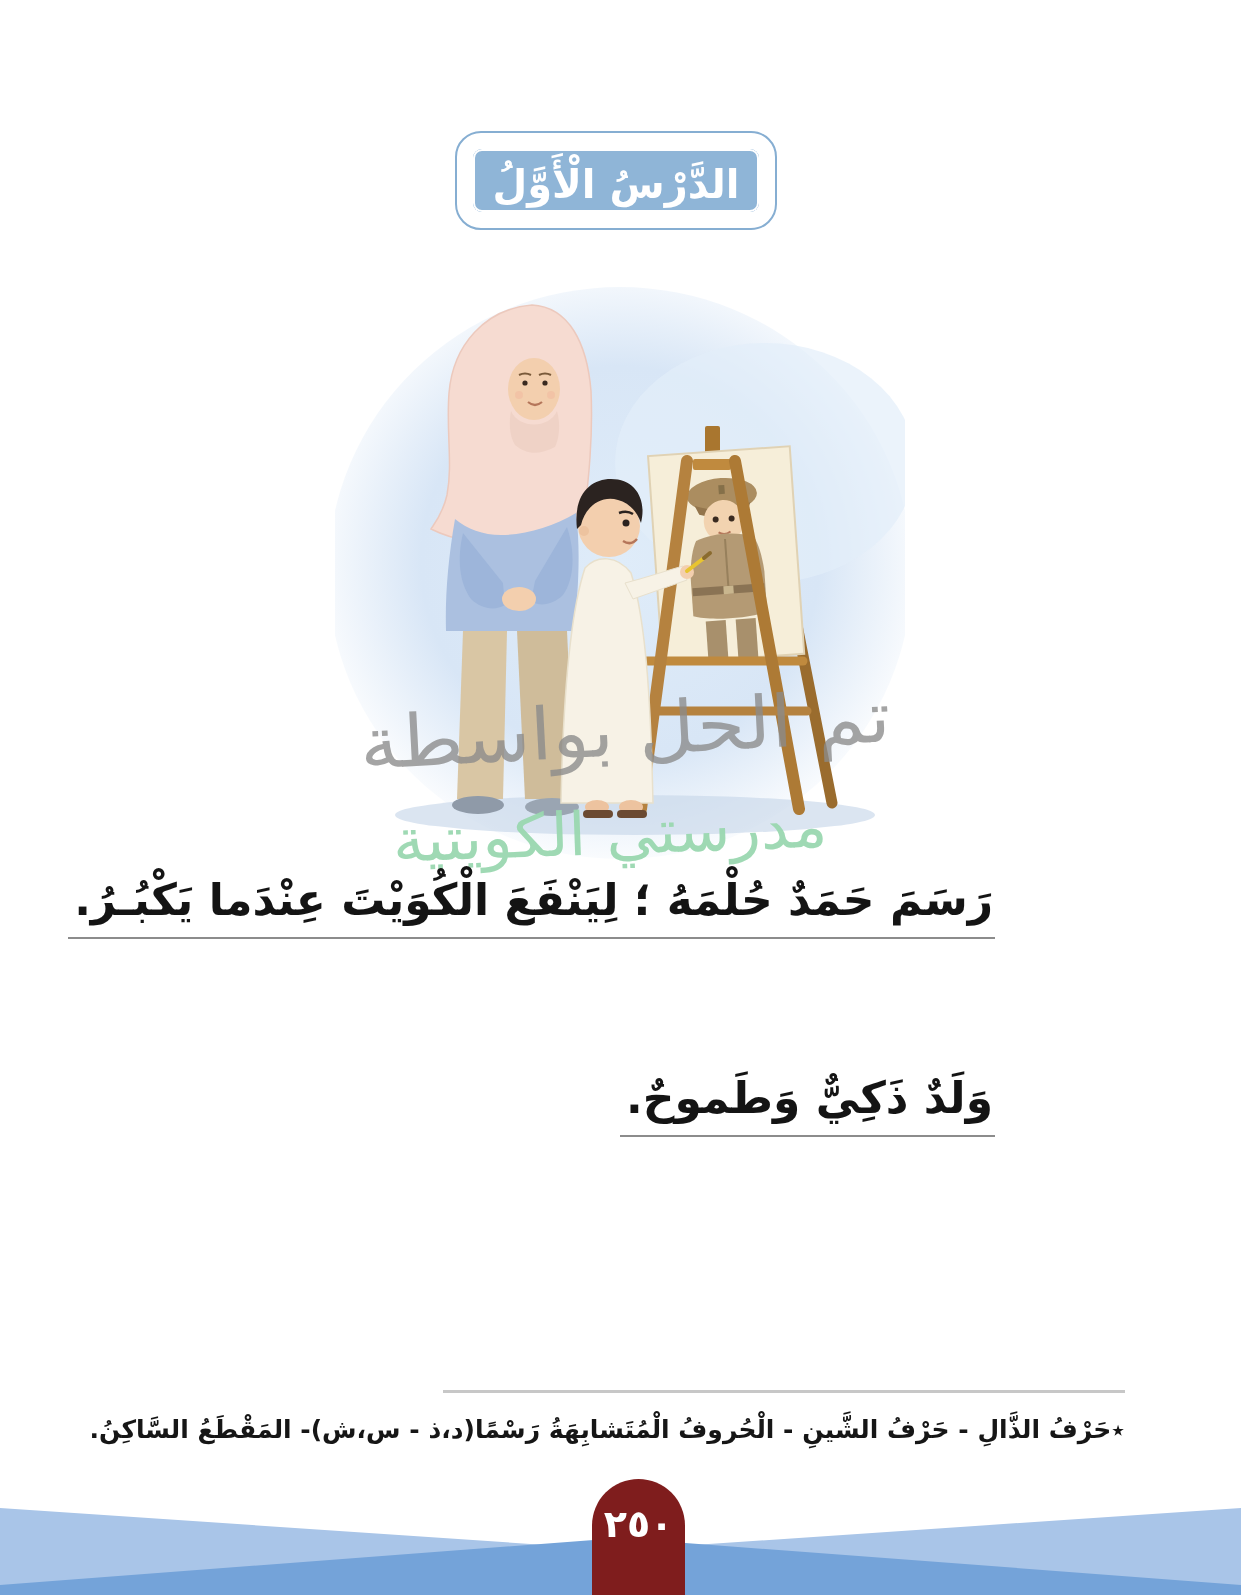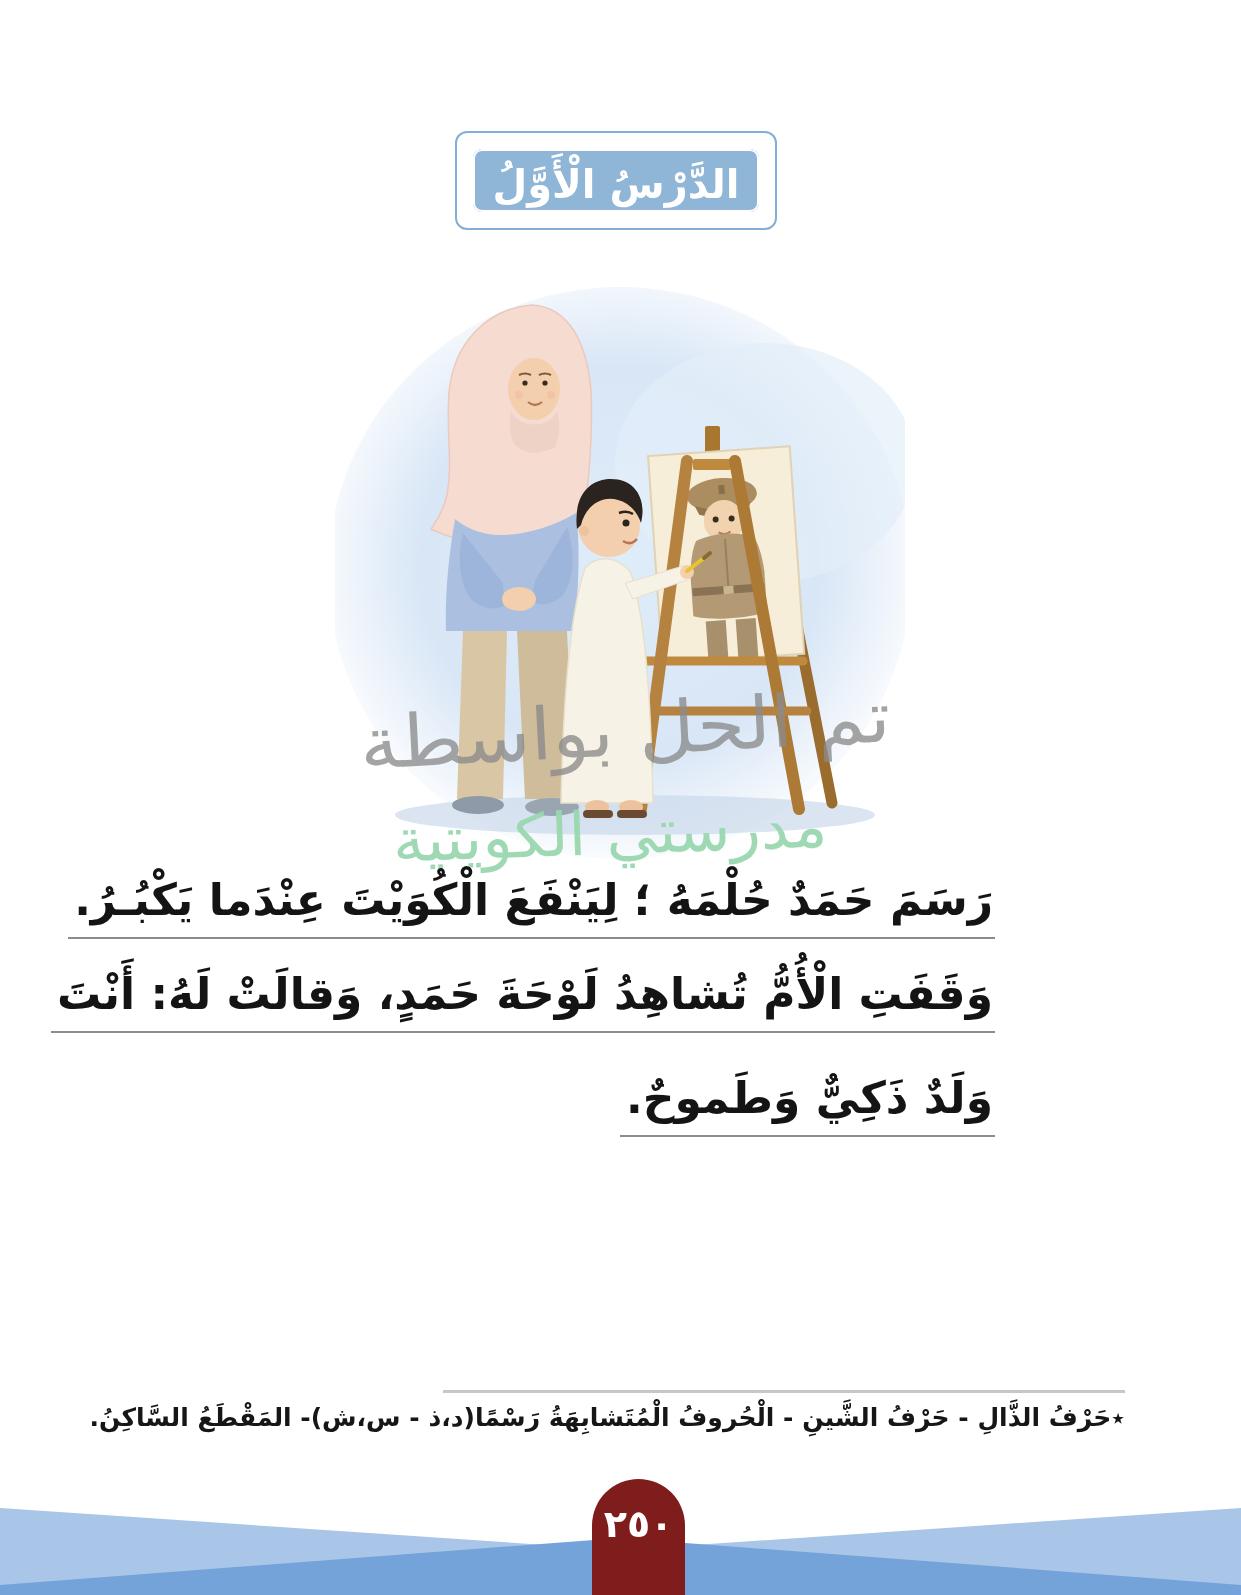--- a/index.html
+++ b/index.html
@@ -7,21 +7,21 @@
     position:relative;
     width:1241px;height:1595px;
     background:#ffffff;
     overflow:hidden;
     font-family:"DejaVu Sans",sans-serif;
     direction:rtl;
   }
   
   .badge{
     position:absolute;left:455px;top:131px;width:322px;height:99px;
-    border:2px solid #86aed2;border-radius:12px;
+    border:2px solid #86aed2;border-radius:26px;
     padding:16px;box-sizing:border-box;
     background:#ffffff;
   }
   .badge-inner{
     width:100%;height:100%;
     background:#8fb5d7;
     border-radius:9px;
     box-shadow:inset 0 0 0 2px #ffffff, inset 0 0 0 6px #8fb5d7;
     display:flex;align-items:center;justify-content:center;
   }
@@ -57,21 +57,21 @@
     padding:0 2px 9px 6px;
   }
   .l1{top:872px;}
   .l2{top:966px;}
   .l3{top:1070px;}
   .l4{top:1176px;}
   
   .footnote{
     position:absolute;top:1390px;right:116px;width:682px;z-index:6;
     border-top:3px solid #c7c7c7;
-    padding-top:10px;box-sizing:border-box;
+    padding-top:22px;box-sizing:border-box;
     direction:rtl;text-align:right;
     font-size:25px;font-weight:bold;color:#161616;
     white-space:nowrap;
   }
   
   .footer{position:absolute;left:0;bottom:0;width:1241px;height:160px;z-index:2;}
   .page-tab{
     position:absolute;left:592px;bottom:0;width:93px;height:116px;z-index:3;
     background:#7f1d1d;
     border-radius:47px 47px 0 0;
@@ -186,23 +186,20 @@
       <rect x="282" y="527" width="30" height="8" rx="4" fill="#6b4a32"></rect>
     </g>
   </svg>
 
   <div class="wm1">تم الحل بواسطة</div>
   <div class="wm2">مدرستي الكويتية</div>
 
   <div class="t-line l1">
     <span class="u">رَسَمَ حَمَدٌ حُلْمَهُ ؛ لِيَنْفَعَ الْكُوَيْتَ عِنْدَما يَكْبُـرُ.</span>
   </div>
-  <div class="t-line l2">
-    <span class="u">وَقَفَتِ الْأُمُّ تُشاهِدُ لَوْحَةَ حَمَدٍ، وَقالَتْ لَهُ: أَنْتَ</span>
-  </div>
   <div class="t-line l3">
     <span class="u">وَلَدٌ ذَكِيٌّ وَطَموحٌ.</span>
   </div>
 
   <div class="footnote">
     <span>٭حَرْفُ الذَّالِ - حَرْفُ الشَّينِ - الْحُروفُ الْمُتَشابِهَةُ رَسْمًا(د،ذ - س،ش)- المَقْطَعُ السَّاكِنُ.</span>
   </div>
 
   <svg class="footer" viewBox="0 0 1241 160" preserveAspectRatio="none" xmlns="http://www.w3.org/2000/svg">
     <polygon points="0,73 620,115 1241,73 1241,160 0,160" fill="#a9c5e8"></polygon>

